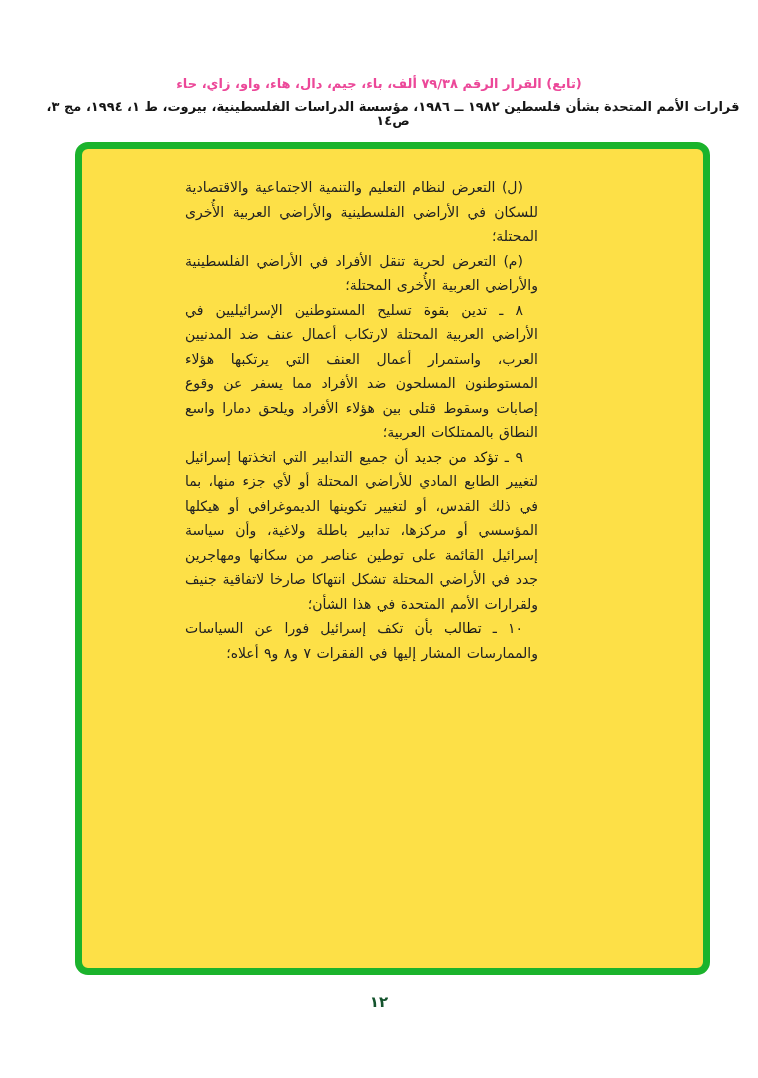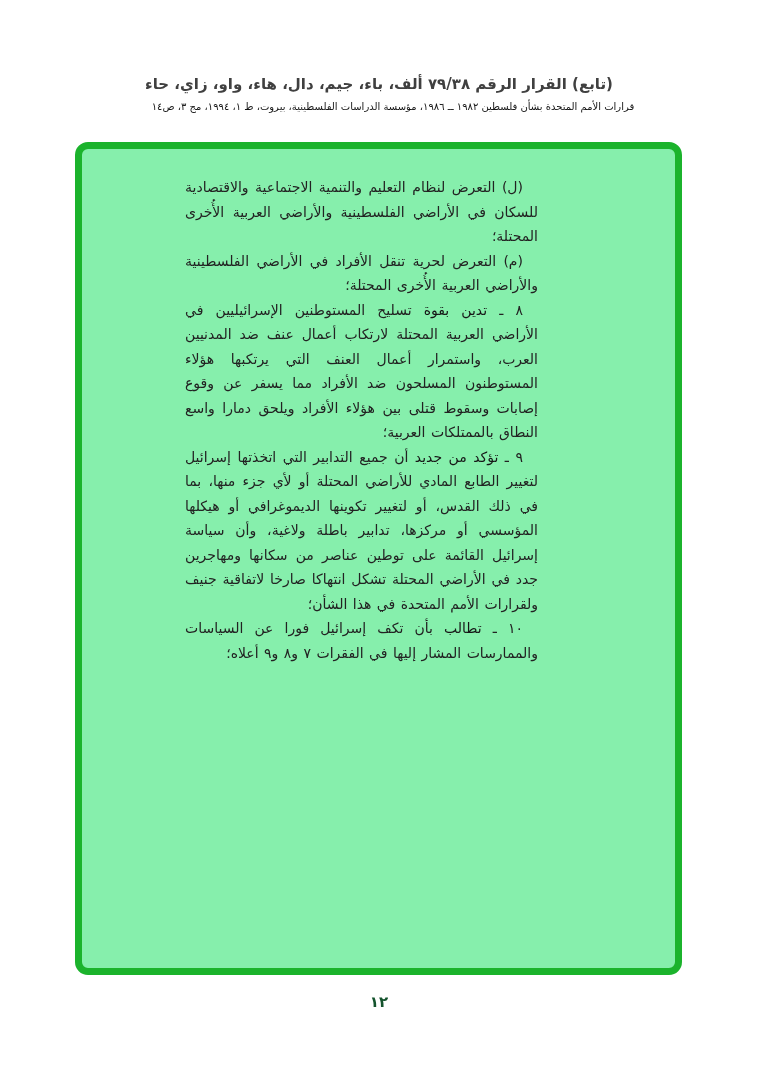--- a/index.html
+++ b/index.html
@@ -19,45 +19,46 @@
   
   .page-header {
     position: absolute;
     top: 74px;
     left: 0;
     width: 758px;
     text-align: center;
     direction: rtl;
   }
   .page-header .title {
-    font-size: 15px;
+    font-size: 13px;
     font-weight: 700;
-    color: #404040;
+    color: #ec4899;
     line-height: 20px;
     letter-spacing: 0;
   }
   .page-header .source {
     margin-top: 6px;
-    font-size: 10px;
-    font-weight: 400;
+    font-size: 13px;
+    font-weight: 700;
     color: #151515;
     line-height: 14px;
     padding-left: 28px;
   }
 
   
   .content-frame {
     position: absolute;
     left: 75px;
     top: 142px;
     width: 593px;   
     height: 819px;  
     border: 7px solid #1bb32c;
     border-radius: 13px;
-    background: #86efac;
+    background: #fde047;
+    padding-left: 28px;
   }
 
   
   .doc-body {
     position: absolute;
     top: 26px;
     left: 103px;
     width: 353px;
     direction: rtl;
     text-align: justify;

